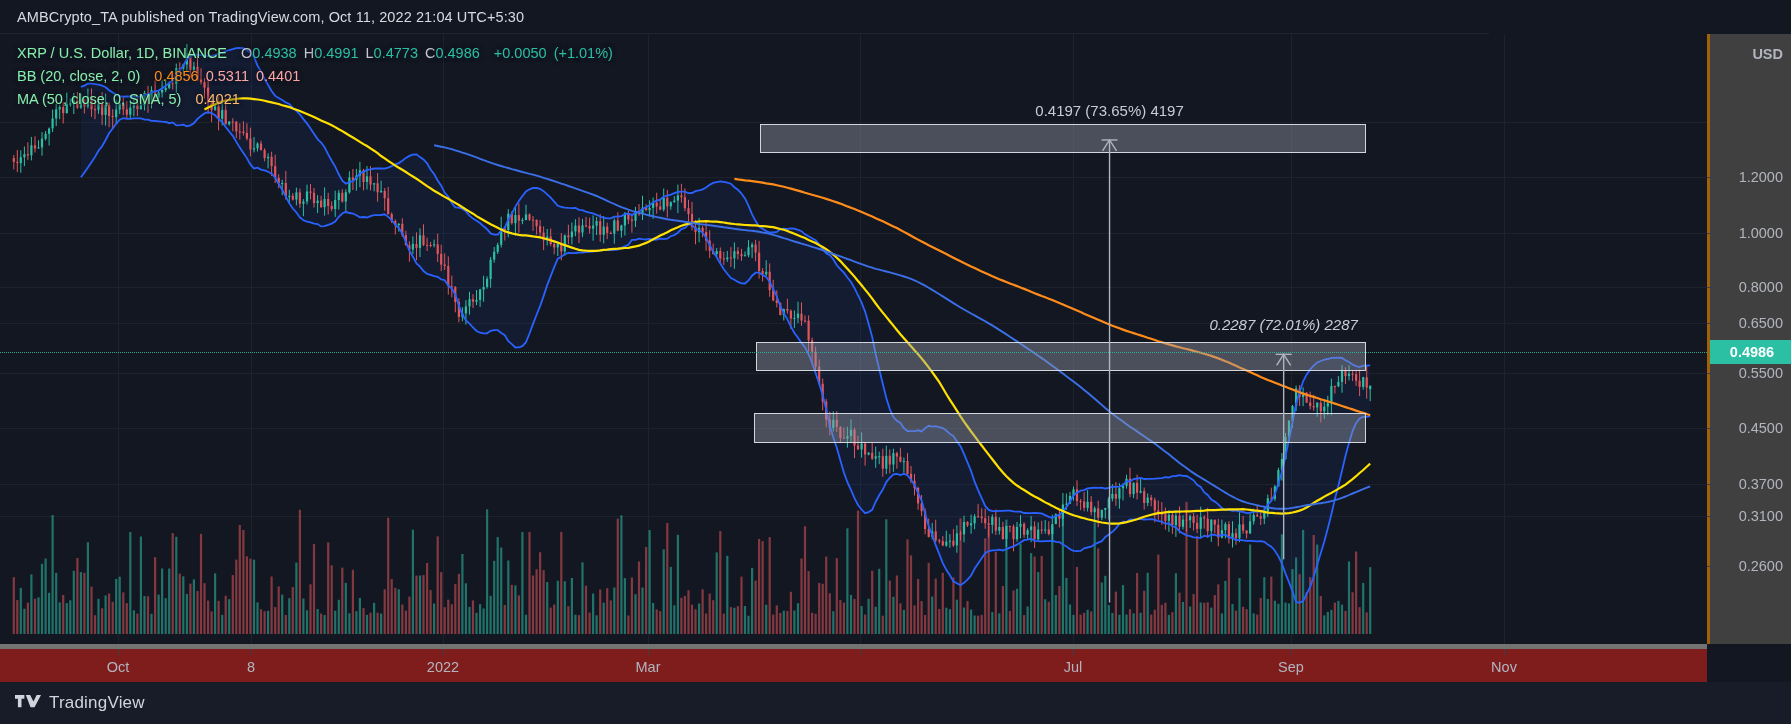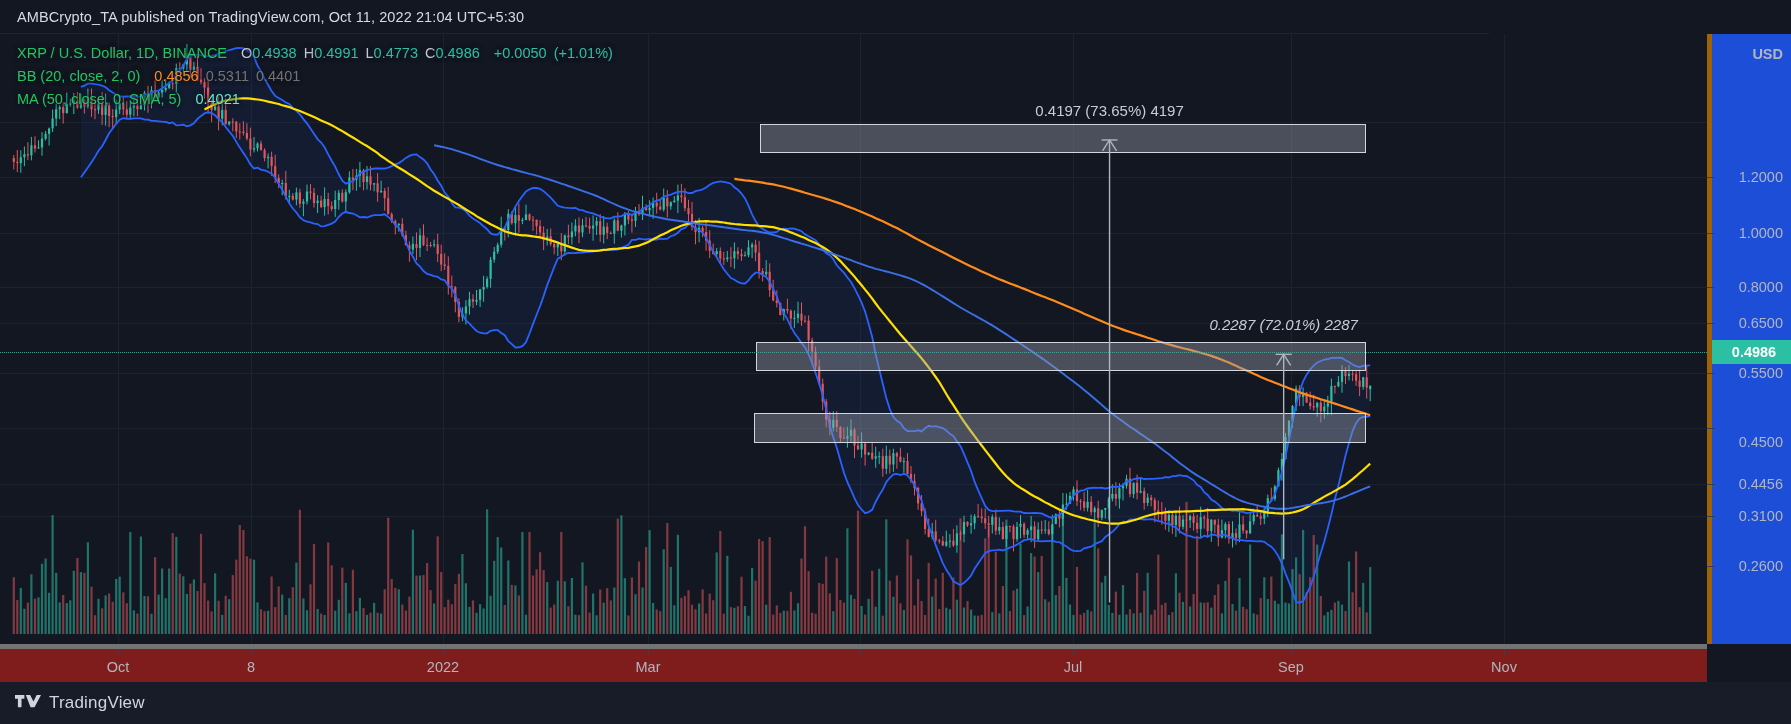--- a/index.html
+++ b/index.html
@@ -18,41 +18,41 @@
   }
   #attrib-text { font-size:14.5px; color:#d6dae2; letter-spacing:.1px; white-space:nowrap; }
 
   
   #chart-area {
     position:absolute; left:0; top:34px; width:1707px; height:610px;
     background:#131722; overflow:hidden;
   }
   #price-scale {
     position:absolute; left:1707px; top:34px; width:84px; height:610px;
-    background:#1d4ed8; border-left:5px solid #a16207;
+    background:#404040; border-left:3px solid #a16207;
   }
   #time-scale {
     position:absolute; left:0; top:644px; width:1707px; height:38px;
     background:#7f1d1d; border-top:5px solid #737373;
   }
   #footer-bar {
     position:absolute; left:0; top:682px; width:1791px; height:42px;
     background:#181c28;
     display:flex; align-items:center; padding-left:15px; gap:8px;
   }
 
   
   #legend { position:absolute; left:17px; top:8px; z-index:40; pointer-events:none; }
   .legend-row { font-size:14.5px; line-height:23px; white-space:nowrap; text-shadow:0 0 4px #131722,0 0 4px #131722; }
-  .lg-title { color:#22c55e; }
+  .lg-title { color:#86efac; }
   .lg-val { color:#2bbfa4; }
   .lg-key { color:#c3c7d1; }
   .lg-orange { color:#ff8c1a; }
-  .lg-blue { color:#737373; }
-  .lg-yellow { color:#5eead4; }
+  .lg-blue { color:#fca5a5; }
+  .lg-yellow { color:#fdba74; }
   .sp { display:inline-block; width:7px; }
 
   
   .hgrid { position:absolute; left:0; width:1707px; height:1px; background:#1e222d; }
   .vgrid { position:absolute; top:0; width:1px; height:610px; background:#1e222d; }
 
   
   .p-lab {
     position:absolute; right:8px; font-size:14.5px; color:#b2b5be;
     transform:translateY(-50%); white-space:nowrap;
@@ -1320,23 +1320,23 @@
       <div class="p-lab" style="top: 143px;">1.2000</div>
       <div class="p-tick" style="top: 143px;"></div>
       <div class="p-lab" style="top: 199px;">1.0000</div>
       <div class="p-tick" style="top: 199px;"></div>
       <div class="p-lab" style="top: 253px;">0.8000</div>
       <div class="p-tick" style="top: 253px;"></div>
       <div class="p-lab" style="top: 289px;">0.6500</div>
       <div class="p-tick" style="top: 289px;"></div>
       <div class="p-lab" style="top: 339px;">0.5500</div>
       <div class="p-tick" style="top: 339px;"></div>
-      <div class="p-lab" style="top: 408px;">0.4500</div>
+      <div class="p-lab" style="top: 394px;">0.4500</div>
       <div class="p-tick" style="top: 394px;"></div>
-      <div class="p-lab" style="top: 450px;">0.4456</div>
+      <div class="p-lab" style="top: 450px;">0.3700</div>
       <div class="p-tick" style="top: 450px;"></div>
       <div class="p-lab" style="top: 482px;">0.3100</div>
       <div class="p-tick" style="top: 482px;"></div>
       <div class="p-lab" style="top: 532px;">0.2600</div>
       <div class="p-tick" style="top: 532px;"></div>
     </div>
   <div id="cur-price-tag" style="top: 318px;">0.4986</div>
 </div>
 
 <div id="time-scale">

